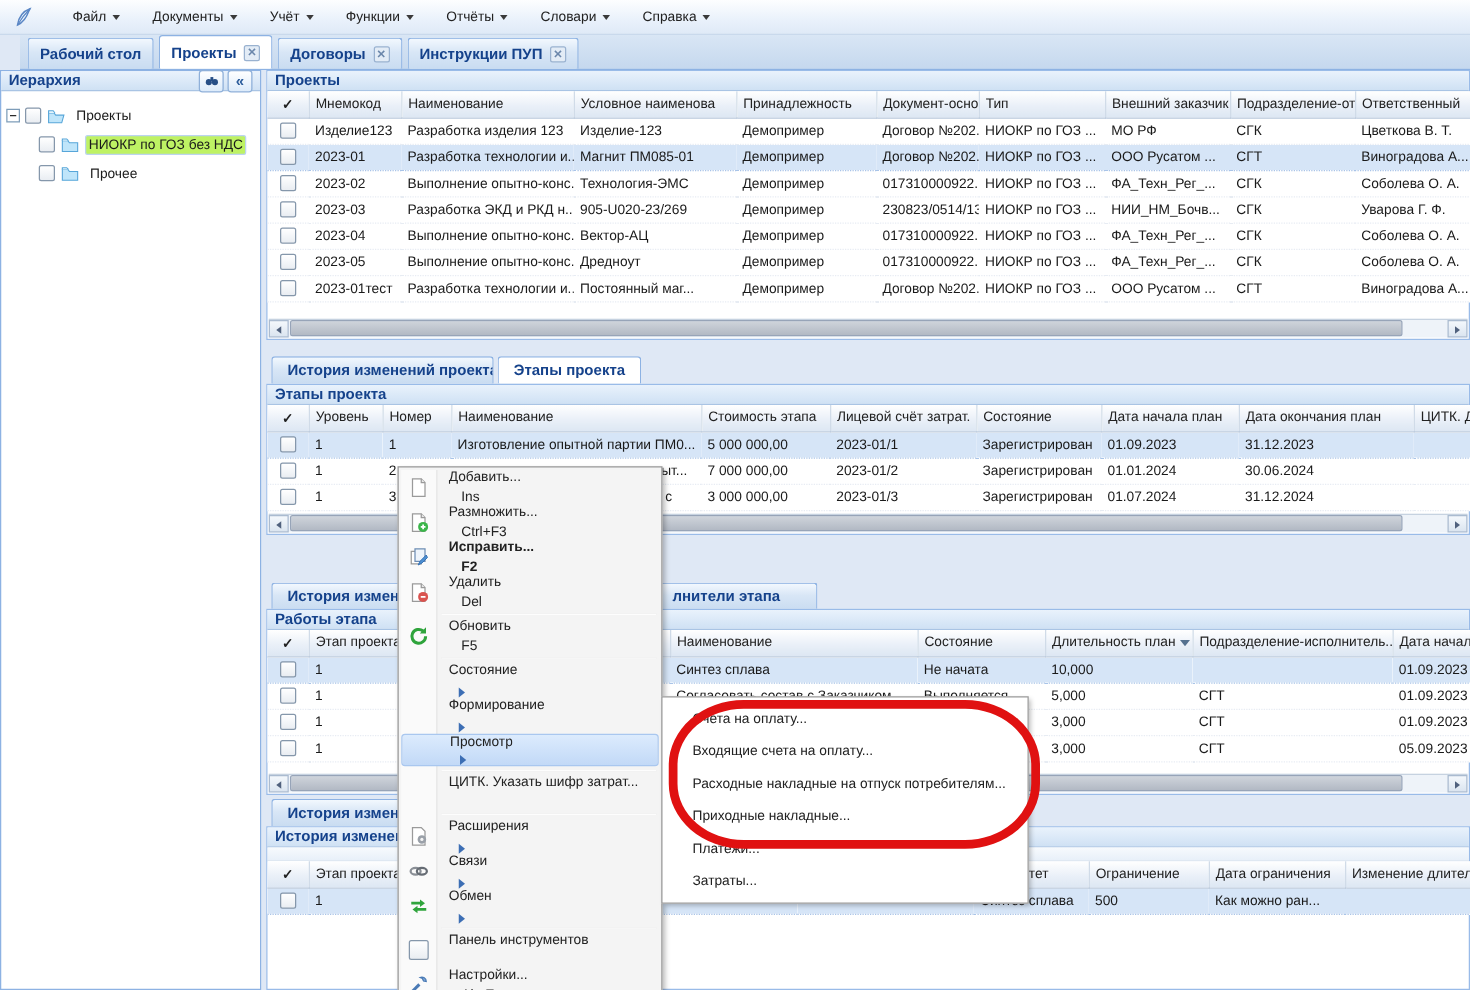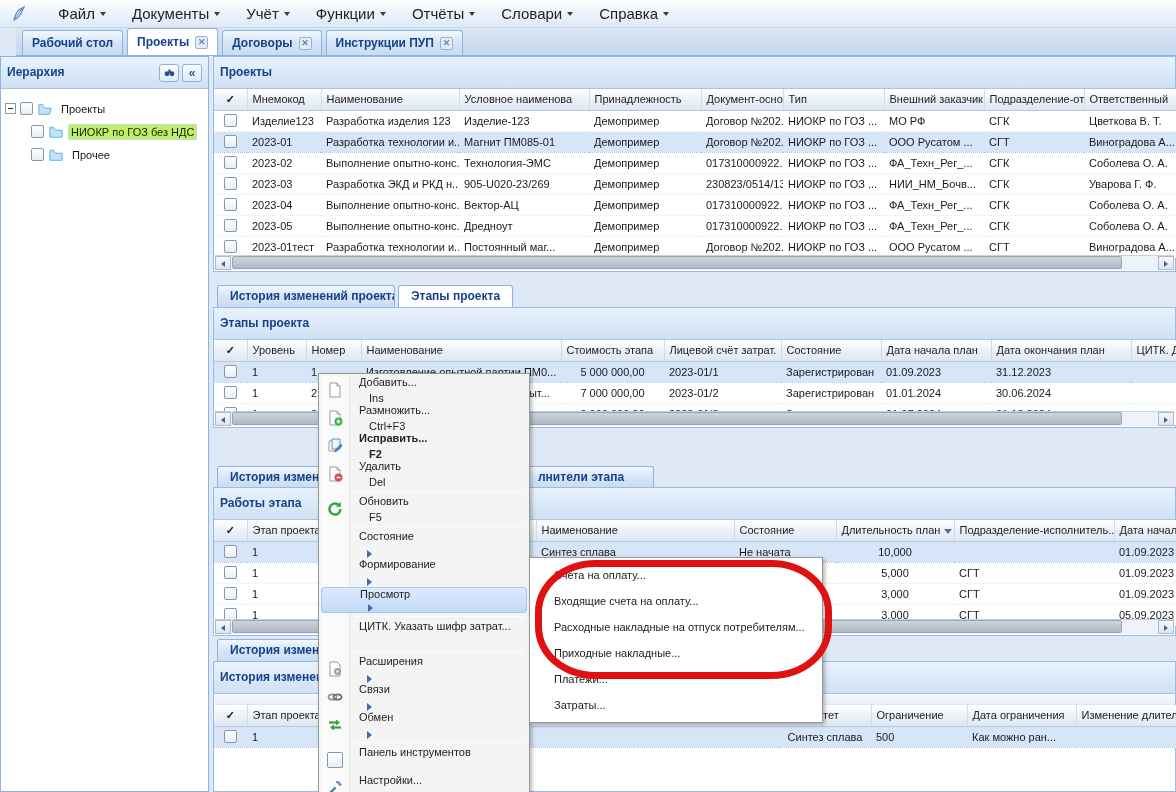--- a/index.html
+++ b/index.html
@@ -4,37 +4,37 @@
 <style>
   * { margin:0; padding:0; box-sizing:border-box; }
   html,body { width:1176px; height:792px; overflow:hidden; }
   body { font-family:"Liberation Sans", sans-serif; font-size:11px; background:#dfe8f5; color:#1a1a1a; position:relative; }
 
   
   #menubar { position:absolute; left:0; top:0; width:1176px; height:28px;
     background:linear-gradient(#fdfeff,#e9f1fb 60%,#dfeaf7); border-bottom:1px solid #c9d9ec;
     display:flex; align-items:center; gap:26px; padding:0 10px; }
   #menubar .logo { width:18px; height:18px; margin-right:4px; }
-  .mb-item { display:flex; align-items:center; gap:5px; color:#222; cursor:default; font-size:15px; }
+  .mb-item { display:flex; align-items:center; gap:5px; color:#222; cursor:default; font-size:11px; }
   .mb-item .dd { width:0; height:0; border-left:3.5px solid transparent; border-right:3.5px solid transparent; border-top:4px solid #3a3a3a; }
 
   
   #tabbar { position:absolute; left:16px; top:28px; width:1176px; height:28px;
     background:linear-gradient(#d9e6f5,#c5d8ee); border-bottom:1px solid #8db2e3;
     display:flex; align-items:flex-end; padding:0 0 0 6px; gap:4px; }
   .wtab { height:25px; line-height:23px; padding:0 9px; border:1px solid #8db2e3; border-bottom:none;
     border-radius:3px 3px 0 0; background:linear-gradient(#f2f8fe,#d8e6f6 45%,#c9dcf1);
     color:#15428b; font-weight:bold; font-size:12px; display:flex; align-items:center; gap:6px; }
   .wtab.active { background:#fff; height:27px; }
   .close-x { width:13px; height:13px; border:1px solid #9ab2d0; border-radius:2px; background:#e3ecf6;
     color:#6b87ab; font-size:9px; line-height:11px; text-align:center; font-weight:bold; }
 
   
   #sidebar { position:absolute; left:0; top:56px; width:209px; height:736px; background:#fff; border:1px solid #8db2e3; }
-  .panel-hdr { height:32px; line-height:21px; padding:0 6px; background:linear-gradient(#e9f2fc,#cfe1f4);
+  .panel-hdr { height:16px; line-height:21px; padding:0 6px; background:linear-gradient(#e9f2fc,#cfe1f4);
     border-bottom:1px solid #a9c4e4; color:#15428b; font-weight:bold; font-size:12px; display:flex; align-items:center; }
   #sidebar .panel-hdr { justify-content:space-between; }
   .hdr-btns { display:flex; gap:3px; }
   .hdr-btn { width:20px; height:18px; border:1px solid #8fb0d9; border-radius:3px;
     background:linear-gradient(#ffffff,#dcebfa); display:flex; align-items:center; justify-content:center;
     color:#2b5c9b; font-weight:bold; font-size:12px; line-height:14px; }
   #tree { padding:8px 4px; }
   .tnode { height:23px; display:flex; align-items:center; gap:4px; white-space:nowrap; }
   .tnode.child { padding-left:26px; }
   .exp { width:11px; height:11px; border:1px solid #7e9db9; background:#fff; position:relative; flex:none; }
@@ -51,21 +51,21 @@
   #works-panel    { top:431px; height:149px; }
   #history-panel  { top:605px; height:131px; }
 
   
   table.grid { border-collapse:collapse; table-layout:fixed; width:961px; background:#fff; }
   table.grid th { height:21px; font-weight:normal; text-align:left; padding:0 5px; color:#222;
     background:linear-gradient(#ffffff,#eaf0f8 55%,#dde7f3); border-right:1px solid #d0dbe8; border-bottom:1px solid #b8c8dc;
     white-space:nowrap; overflow:hidden; }
   table.grid td { height:21px; padding:0 5px; white-space:nowrap; overflow:hidden; border-bottom:1px dotted #e7ecf3; }
   table.grid tr.sel td { background:#d6e5f7; border-top:1px dotted #a9c4e8; border-bottom:1px dotted #a9c4e8; }
-  td.r, th.r { text-align:center; }
+  td.r, th.r { text-align:left; }
   .sortarrow { display:inline-block; width:0; height:0; border-left:4px solid transparent; border-right:4px solid transparent; border-top:5px solid #55718f; margin-left:4px; vertical-align:middle; }
   td .cb, th .cb { margin:0 auto; }
   .chk-hdr { text-align:center !important; color:#333; font-weight:bold !important; }
 
   
   .tabs-row { position:absolute; left:0; width:963px; height:23px; display:flex; align-items:flex-end; padding-left:4px; }
   #mid-tabs { top:228px; } #works-tabs { top:409px; } #hist-tab-row { top:582px; }
   .tab { height:22px; line-height:21px; padding:0 12px; border:1px solid #8db2e3; border-bottom:none;
     border-radius:3px 3px 0 0; background:linear-gradient(#f2f8fe,#d8e6f6 45%,#c9dcf1);
     color:#15428b; font-weight:bold; font-size:12px; margin-right:3px; white-space:nowrap; overflow:hidden; }

